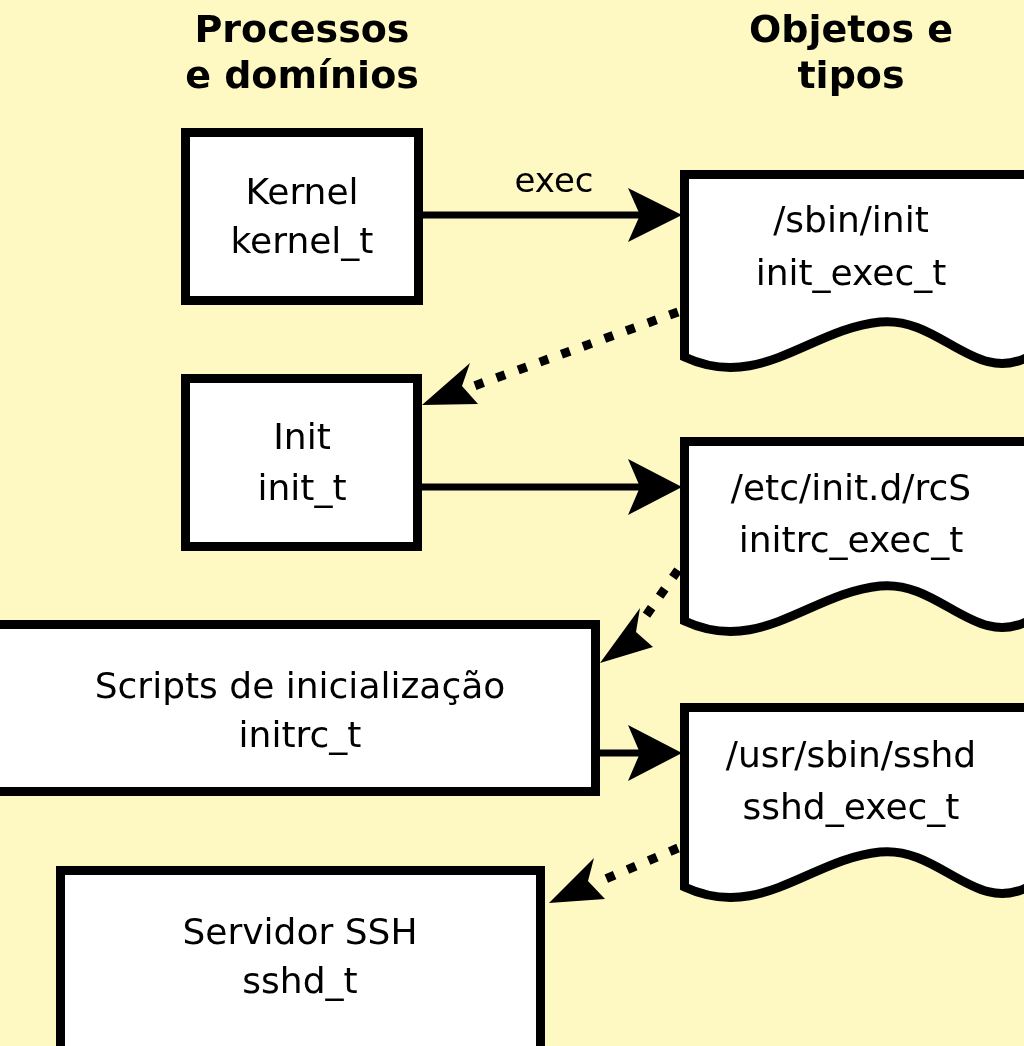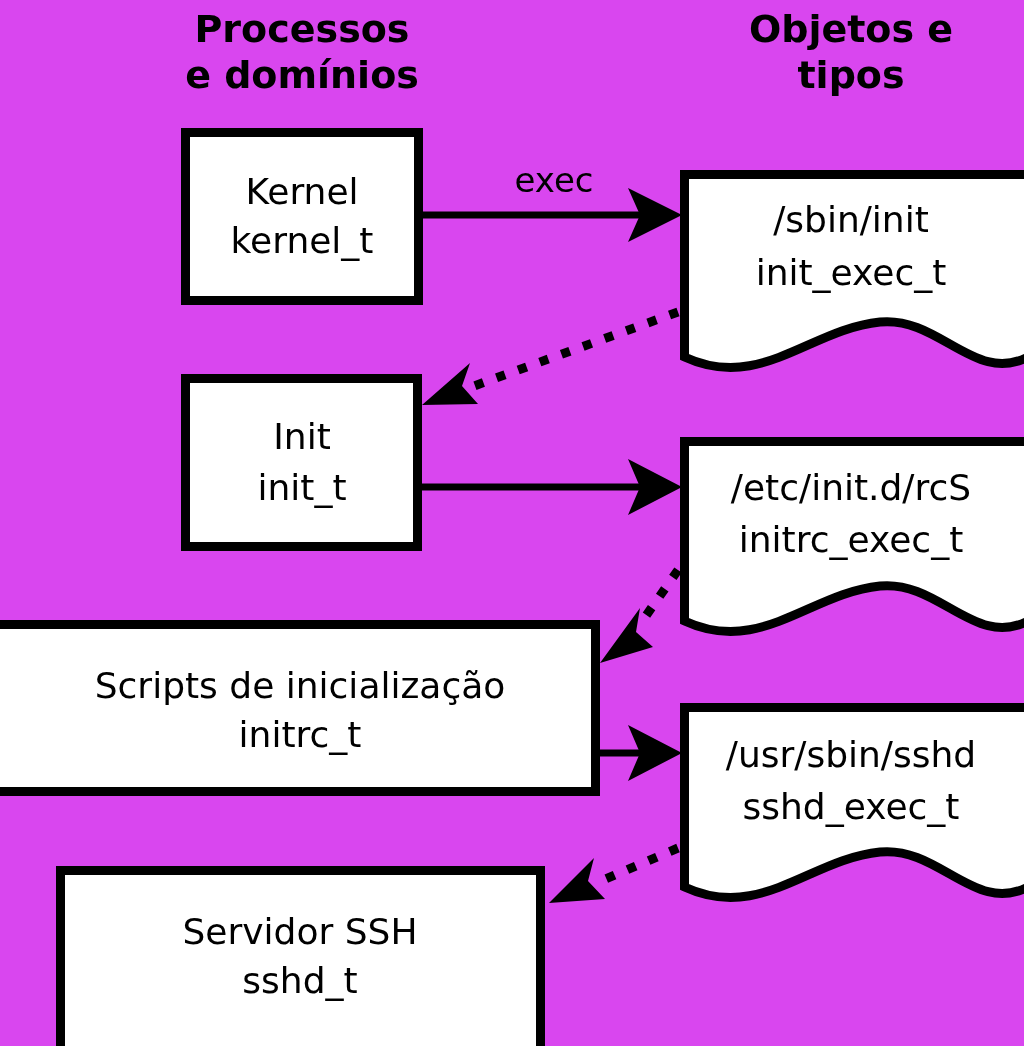--- a/index.html
+++ b/index.html
@@ -7,21 +7,21 @@
     padding: 0;
     background: #ffffff;
   }
   body {
     font-family: "Liberation Sans", sans-serif;
   }
   #stage {
     position: relative;
     width: 1024px;
     height: 1046px;
-    background: #d946ef;
+    background: #fef9c3;
     overflow: hidden;
   }
   svg#diagram {
     position: absolute;
     left: 0;
     top: 0;
     width: 1024px;
     height: 1046px;
     display: block;
   }

